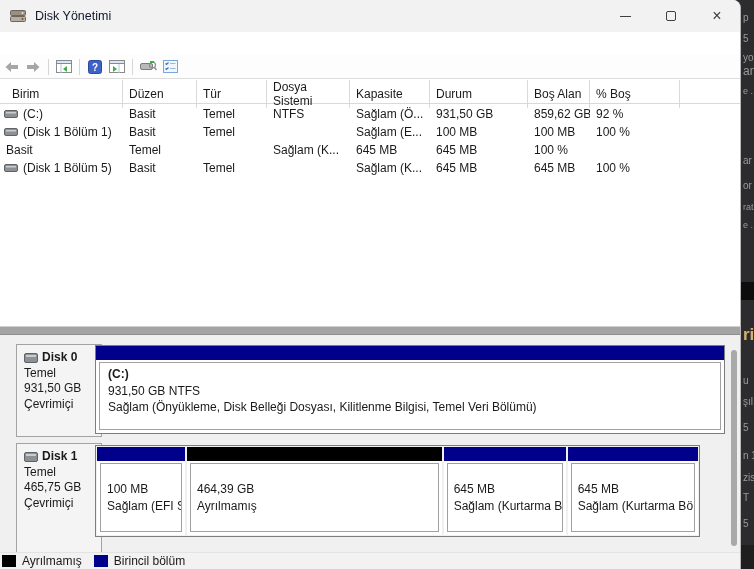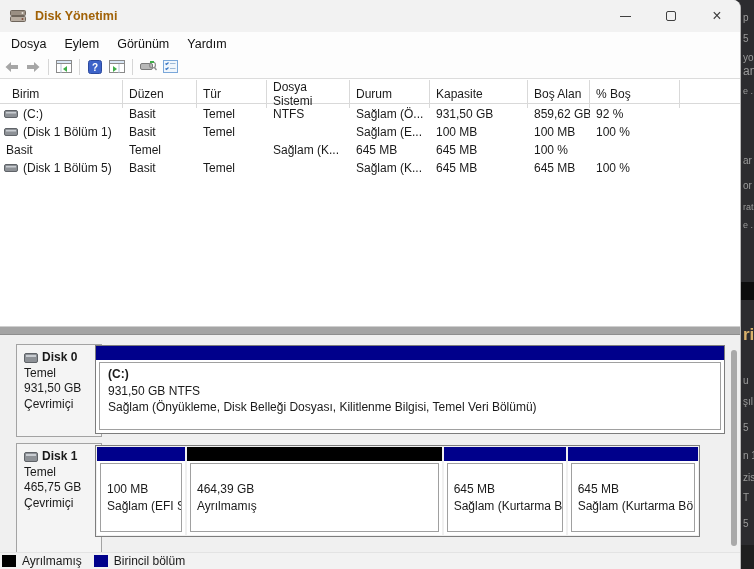--- a/index.html
+++ b/index.html
@@ -20,21 +20,21 @@
 
   
   .window {
     position:absolute; left:0; top:0; width:741px; height:569px;
     background:#ffffff; border-right:1px solid #b9b9b9;
     border-top-right-radius:8px; overflow:hidden;
   }
   
   .titlebar { position:absolute; left:0; top:0; width:100%; height:32px; background:#f2f2f2; display:flex; align-items:center; }
   .app-icon { margin-left:10px; width:17px; height:14px; flex:none; }
-  .title-text { margin-left:8px; color:#a16207; font-size:12.5px;font-weight:bold; }
+  .title-text { margin-left:8px; color:#0f172a; font-size:12.5px; }
   .win-btns { position:absolute; right:0; top:0; height:32px; display:flex; }
   .win-btn { width:46px; height:32px; display:flex; align-items:center; justify-content:center; color:#404040; }
   .glyph-min { width:11px; height:1px; background:#404040; }
   .glyph-max { width:10px; height:10px; border:1px solid #404040; border-radius:2px; }
   .glyph-close { font-size:16px; line-height:16px; color:#404040; }
 
   
   .menubar { position:absolute; left:0; top:32px; width:100%; height:23px; background:#fdfdfd; display:flex; align-items:center; padding-left:2px; }
   .menu-item { padding:3px 9px; font-size:12.5px; color:#111; }
 
@@ -127,26 +127,20 @@
         </div>
       <div class="win-btn">
           <span class="glyph-max"></span>
         </div>
       <div class="win-btn">
           <span class="glyph-close">×</span>
         </div>
     </div>
   </div>
 
-  <div class="menubar">
-    <span class="menu-item">Dosya</span>
-    <span class="menu-item">Eylem</span>
-    <span class="menu-item">Görünüm</span>
-    <span class="menu-item">Yardım</span>
-  </div>
 
   <div class="toolbar">
     <div class="tb-btn">
       <svg width="15" height="12" viewBox="0 0 15 12">
           <path d="M7 1 L1.5 6 L7 11 L7 8 L14 8 L14 4 L7 4 Z" fill="#a6a6a6"></path>
         </svg>
     </div>
     <div class="tb-btn">
       <svg width="15" height="12" viewBox="0 0 15 12">
           <path d="M8 1 L13.5 6 L8 11 L8 8 L1 8 L1 4 L8 4 Z" fill="#a6a6a6"></path>
@@ -195,22 +189,22 @@
       </svg>
     </div>
   </div>
 
   <div class="list-pane">
     <div class="grid-row hdr">
       <div class="cell">Birim</div>
       <div class="cell">Düzen</div>
       <div class="cell">Tür</div>
       <div class="cell">Dosya Sistemi</div>
+      <div class="cell">Kapasite</div>
       <div class="cell">Durum</div>
-      <div class="cell">Kapasite</div>
       <div class="cell">Boş Alan</div>
       <div class="cell">% Boş</div>
       <div class="cell"></div>
     </div>
 
     <div class="grid-row vrow">
       <div class="cell namecell">
           <svg class="vol-ic" width="14" height="8" viewBox="0 0 14 8">
             <rect x="0.5" y="0.5" width="13" height="7" rx="1.5" fill="#8d9196" stroke="#5f6368"></rect>
             <rect x="2" y="2" width="10" height="1.5" fill="#c9cdd2"></rect>

